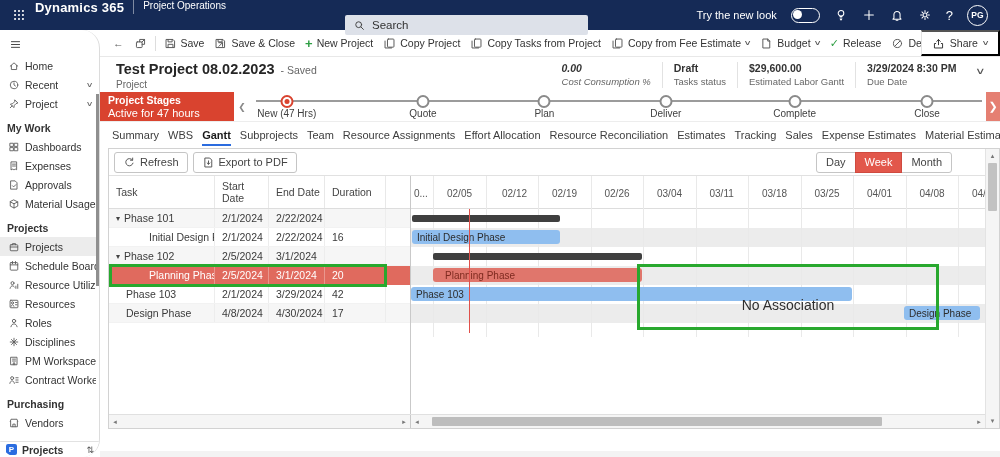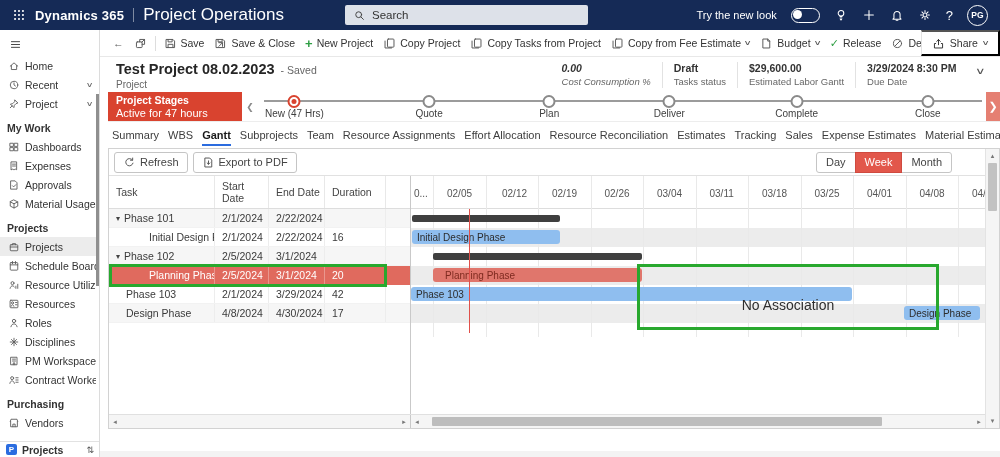--- a/index.html
+++ b/index.html
@@ -2,38 +2,38 @@
 <html><head>
 <meta charset="utf-8">
 <style>
   html,body{margin:0;padding:0;background:#fff;}
   body{width:1000px;height:457px;overflow:hidden;font-family:"Liberation Sans","DejaVu Sans",sans-serif;-webkit-user-select:none;}
   .icon{display:inline-flex;align-items:center;justify-content:center;line-height:1;}
   .icon svg{width:13px;height:13px;stroke:currentColor;fill:none;stroke-width:1.2;stroke-linecap:round;stroke-linejoin:round;}
   .ticon{font-style:normal;}
 
   
-  .topbar{height:30px;background:#152a56;color:#fff;display:flex;align-items:center;padding:0 12px;gap:9px;position:relative;box-sizing:border-box;}
+  .topbar{height:30px;background:#152a56;color:#fff;display:flex;padding:0 12px;gap:9px;position:relative;box-sizing:border-box;}
   .tb-brand{font-size:13px;font-weight:700;letter-spacing:.2px;}
   .tb-div{width:1px;height:14px;background:rgba(255,255,255,.45);}
-  .tb-app{font-size:17px;}
-  .searchbox{position:absolute;left:345px;top:5px;width:243px;height:20px;background:#dde1e9;border-radius:2px;display:flex;align-items:center;gap:6px;padding:0 8px;color:#333;font-size:11.5px;box-sizing:border-box;}
+  .tb-app{font-size:10px;}
+  .searchbox{position:absolute;left:345px;top:15px;width:243px;height:20px;background:#dde1e9;border-radius:2px;display:flex;align-items:center;gap:6px;padding:0 8px;color:#333;font-size:11.5px;box-sizing:border-box;}
   .searchbox .icon{color:#444;}
   .tb-right{margin-left:auto;display:flex;align-items:center;gap:14px;font-size:11px;}
   .toggle{width:27px;height:13px;border:1px solid #fff;border-radius:8px;position:relative;}
   .toggle .knob{position:absolute;left:1px;top:1px;width:9px;height:9px;border-radius:50%;background:#fff;}
   .tbicon{color:#fff;}
   .tbicon svg{width:14px;height:14px;}
   .tb-q{font-size:13px;}
   .avatar{width:21px;height:21px;border:1.5px solid #fff;border-radius:50%;display:flex;align-items:center;justify-content:center;font-size:8.5px;font-weight:700;box-sizing:border-box;}
 
   .shell{display:flex;height:427px;}
 
   
-  .sidebar{width:100px;min-width:100px;border-right:1px solid #dcdcdc;position:relative;font-size:10.5px;color:#333;background:#fff;box-sizing:border-box;overflow:hidden;}
+  .sidebar{width:100px;min-width:100px;border-right:1px solid #dcdcdc;position:relative;font-size:10.5px;color:#333;background:#fff;box-sizing:border-box;overflow:hidden;border-radius:18px;}
   .sb-hamburger{padding:8px 0 5px 9px;color:#444;}
   .sb-item{height:19px;display:flex;align-items:center;padding:0 3px 0 7px;gap:5px;}
   .sb-item .icon{width:13px;color:#5c5c5c;flex:none;}
   .sb-item .icon svg{width:12px;height:12px;}
   .sb-item.active{background:#ececec;}
   .sb-label{white-space:nowrap;overflow:hidden;}
   .sb-section{padding:9px 0 3px 7px;font-weight:700;color:#333;}
   .sb-chev{margin-left:auto;margin-right:4px;font-size:7px;color:#666;transform:scaleX(1.5);}
   .sb-scrollthumb{position:absolute;right:0;top:64px;width:3px;height:192px;background:#8f8f8f;}
   .sb-footer{position:absolute;bottom:0;left:0;right:0;height:15px;border-top:1px solid #e2e2e2;display:flex;align-items:center;gap:5px;padding-left:6px;background:#fff;}
@@ -58,21 +58,21 @@
   .ph-title{font-size:14.5px;font-weight:700;color:#262626;}
   .ph-saved{font-size:10.5px;color:#666;font-weight:400;margin-left:6px;}
   .ph-sub{font-size:10px;color:#666;margin-top:1px;}
   .ph-stats{margin-left:auto;display:flex;align-items:flex-start;padding-top:2px;}
   .stat{padding:0 11px;border-left:1px solid #e2e2e2;line-height:1.3;}
   .stat:first-child{border-left:none;font-style:italic;}
   .stat .v{font-size:10.5px;font-weight:700;color:#333;white-space:nowrap;}
   .stat .l{font-size:9.5px;color:#666;white-space:nowrap;}
   .ph-chev{margin:6px 6px 0 10px;color:#555;font-size:9px;transform:scaleX(1.6);}
 
-  .stages{height:29px;min-height:29px;display:flex;border-bottom:1px solid #ededed;margin-left:8px;position:relative;}
+  .stages{height:29px;min-height:29px;display:flex;border-bottom:1px solid #ededed;position:relative;}
   .stage-box{width:134px;min-width:134px;background:#d9432f;color:#fff;padding:2px 0 0 8px;line-height:1.25;box-sizing:border-box;}
   .stage-box .t{font-size:10.5px;font-weight:700;}
   .stage-box .s{font-size:11px;}
   .stage-collapse{width:16px;display:flex;align-items:center;justify-content:center;color:#8a8a8a;font-size:9px;}
   .stage-flow{flex:1;position:relative;}
   .stage-line{position:absolute;left:6px;right:4px;top:8px;height:2px;background:#9b9b9b;}
   .stage-circle{position:absolute;top:2.5px;width:13px;height:13px;border:2px solid #8a8a8a;border-radius:50%;background:#fff;transform:translateX(-50%);box-sizing:border-box;display:flex;align-items:center;justify-content:center;}
   .stage-circle.active{border-color:#d9432f;}
   .stage-circle.active::after{content:'';width:5px;height:5px;border-radius:50%;background:#d9432f;}
   .stage-label{position:absolute;top:16px;transform:translateX(-50%);font-size:10px;color:#404040;white-space:nowrap;}

